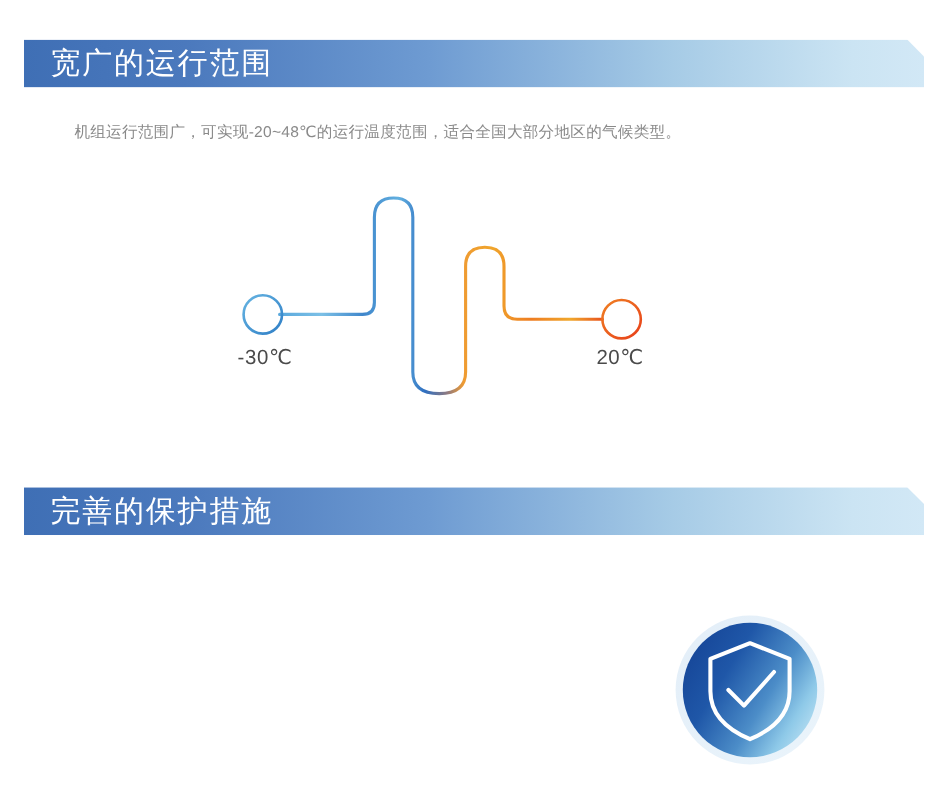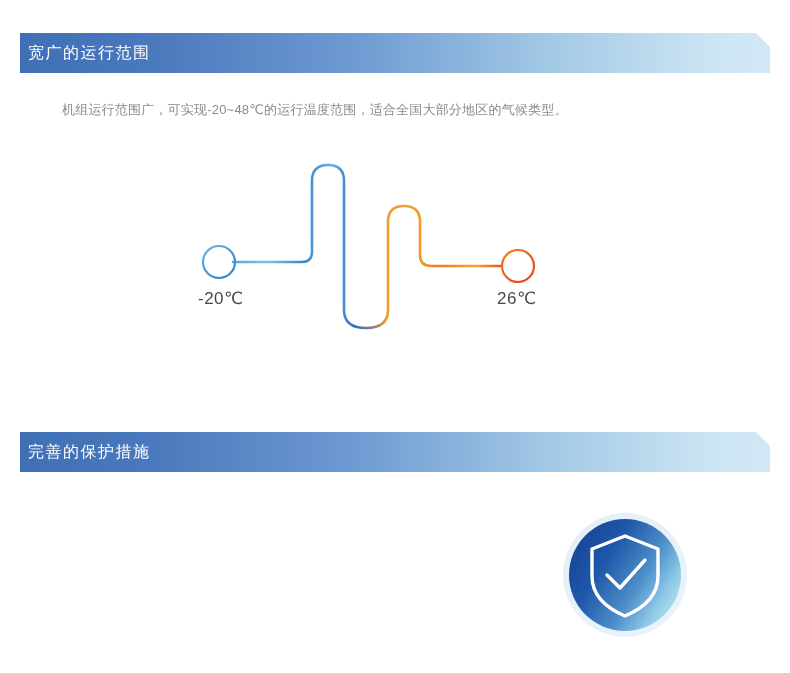--- a/index.html
+++ b/index.html
@@ -24,29 +24,29 @@
     width: 750px;
     height: 40px;
     background: linear-gradient(to right, #3f6fb5 0%, #4b79bd 18%, #6e9bd2 45%, #a6cbe6 72%, #cbe4f3 92%, #d2e8f6 100%);
     -webkit-clip-path: polygon(0 0, calc(100% - 14px) 0, 100% 14px, 100% 100%, 0 100%);
     clip-path: polygon(0 0, calc(100% - 14px) 0, 100% 14px, 100% 100%, 0 100%);
     display: flex;
     align-items: center;
   }
   .banner-title {
     color: #ffffff;
-    font-size: 16px;
+    font-size: 25px;
     letter-spacing: 1.5px;
-    padding-left: 8px;
+    padding-left: 22px;
     line-height: 40px;
     white-space: nowrap;
     font-weight: normal;
   }
   #banner-1 { top: 33px; }
-  #banner-2 { top: 432px; }
+  #banner-2 { top: 406px; }
 
   
   .body-text {
     position: absolute;
     left: 20px;
     color: #8a8a8a;
     font-size: 13px;
     line-height: 28px;
     letter-spacing: 0.2px;
     white-space: pre-line;
@@ -136,23 +136,23 @@
                L 230 105
                Q 230 116 241 116
                L 312 116" fill="none" stroke="url(#gradPath)" stroke-width="2.6" stroke-linecap="round"></path>
 
       <circle cx="29" cy="112" r="16" fill="none" stroke="url(#gradCold)" stroke-width="2.2"></circle>
 
       <circle cx="328" cy="116" r="16" fill="none" stroke="url(#gradHot)" stroke-width="2.2"></circle>
     </svg>
   </div>
 
-  <div class="temp-label" id="label-cold">-20℃</div>
+  <div class="temp-label" id="label-cold">-30℃</div>
 
-  <div class="temp-label" id="label-hot">26℃</div>
+  <div class="temp-label" id="label-hot">20℃</div>
 
   <div class="banner" id="banner-2">
     <div class="banner-title">完善的保护措施</div>
   </div>
 
 
   <div class="badge">
     <svg width="130" height="130" viewBox="0 0 130 130" xmlns="http://www.w3.org/2000/svg">
       <defs>
         <linearGradient id="gradBadge" x1="0.05" y1="0.25" x2="0.95" y2="0.8">

